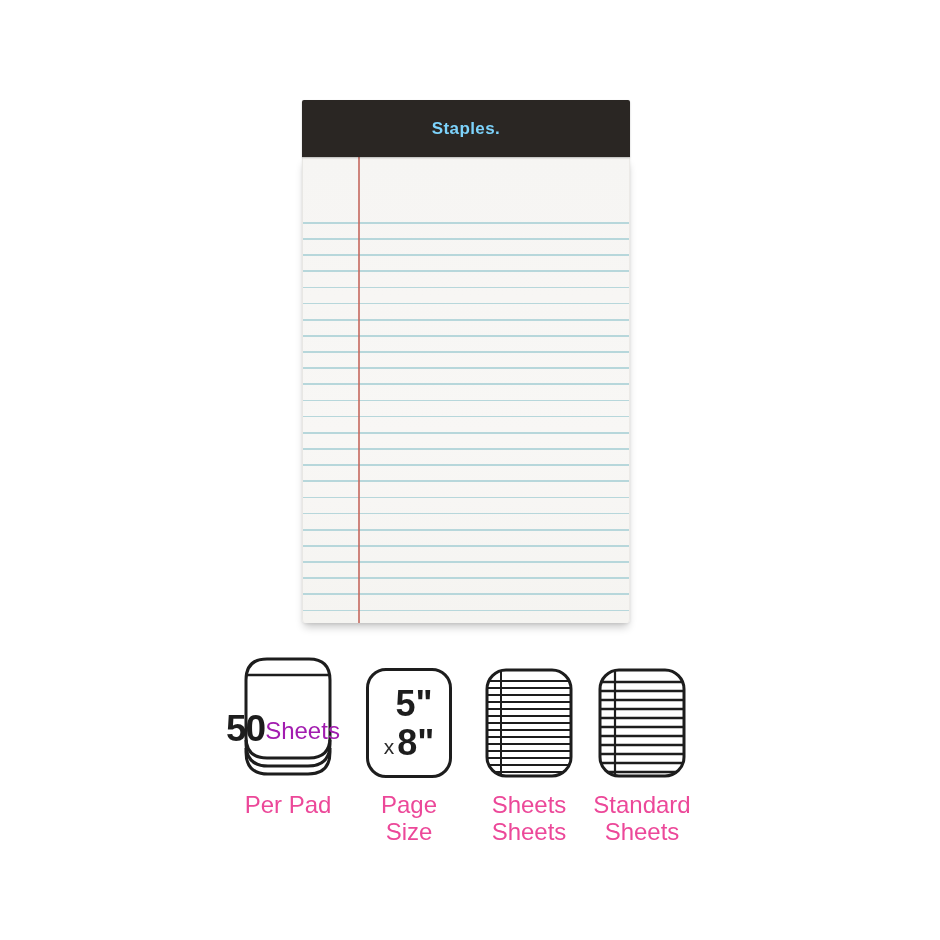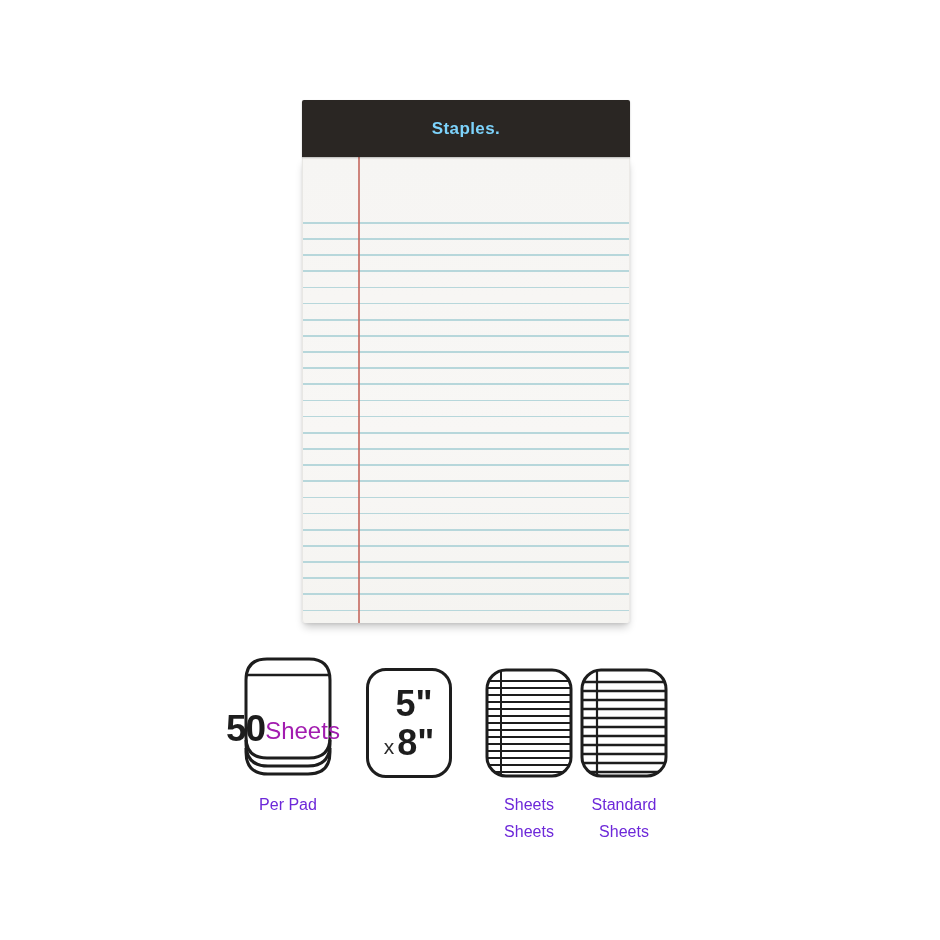--- a/index.html
+++ b/index.html
@@ -28,26 +28,26 @@
     background:repeating-linear-gradient(to bottom,
       #b7d7db 0px, #b7d7db 1.7px, transparent 1.7px, transparent 16.15px);
   }
   .margin-line {
     position:absolute; left:55px; top:0; bottom:0; width:2px;
     background:#c4685e; opacity:.8;
   }
 
   
   .feature { position:absolute; top:652px; width:124px; text-align:center; }
-  .f1 { left:226px; } .f2 { left:347px; } .f3 { left:467px; } .f4 { left:562px; }
+  .f1 { left:226px; } .f2 { left:347px; } .f3 { left:467px; } .f4 { left:580px; }
   .icon-area {
     position:relative; height:126px;
     display:flex; align-items:flex-end; justify-content:center;
   }
-  .caption { margin-top:13px; font-size:16px; line-height:27px; color:#6d28d9; }
+  .caption { margin-top:13px; font-size:24px; line-height:27px; color:#ec4899; }
   .caption span { display:block; }
 
   
   .icon-overlay {
     position:absolute; left:0; right:0; top:0; height:126px;
     display:flex; flex-direction:row; align-items:center;
     padding-top:27px; box-sizing:border-box; pointer-events:none;
   }
   .stat-value { font-size:37px; font-weight:700; line-height:34px; color:#1d1d1d; letter-spacing:-1px; }
   .stat-unit  { font-size:24px; line-height:27px; color:#a21caf; margin-top:3px; }
@@ -103,20 +103,24 @@
 
   <div class="feature f2">
     <div class="icon-area">
       <div class="page-size-box">
         <span class="dim-first">5"</span>
         <span class="dim-row">
           <span class="multiplier">x</span>
           <span class="dim-second">8"</span>
         </span>
       </div>
+    </div>
+    <div class="caption">
+      <span>Page</span>
+      <span>Size</span>
     </div>
   </div>
 
   <div class="feature f3">
     <div class="icon-area">
       <svg width="88" height="110" viewBox="0 0 88 110">
         <defs>
             <clipPath id="clipN">
               <rect x="2" y="2" width="84" height="106" rx="19"></rect>
             </clipPath>

